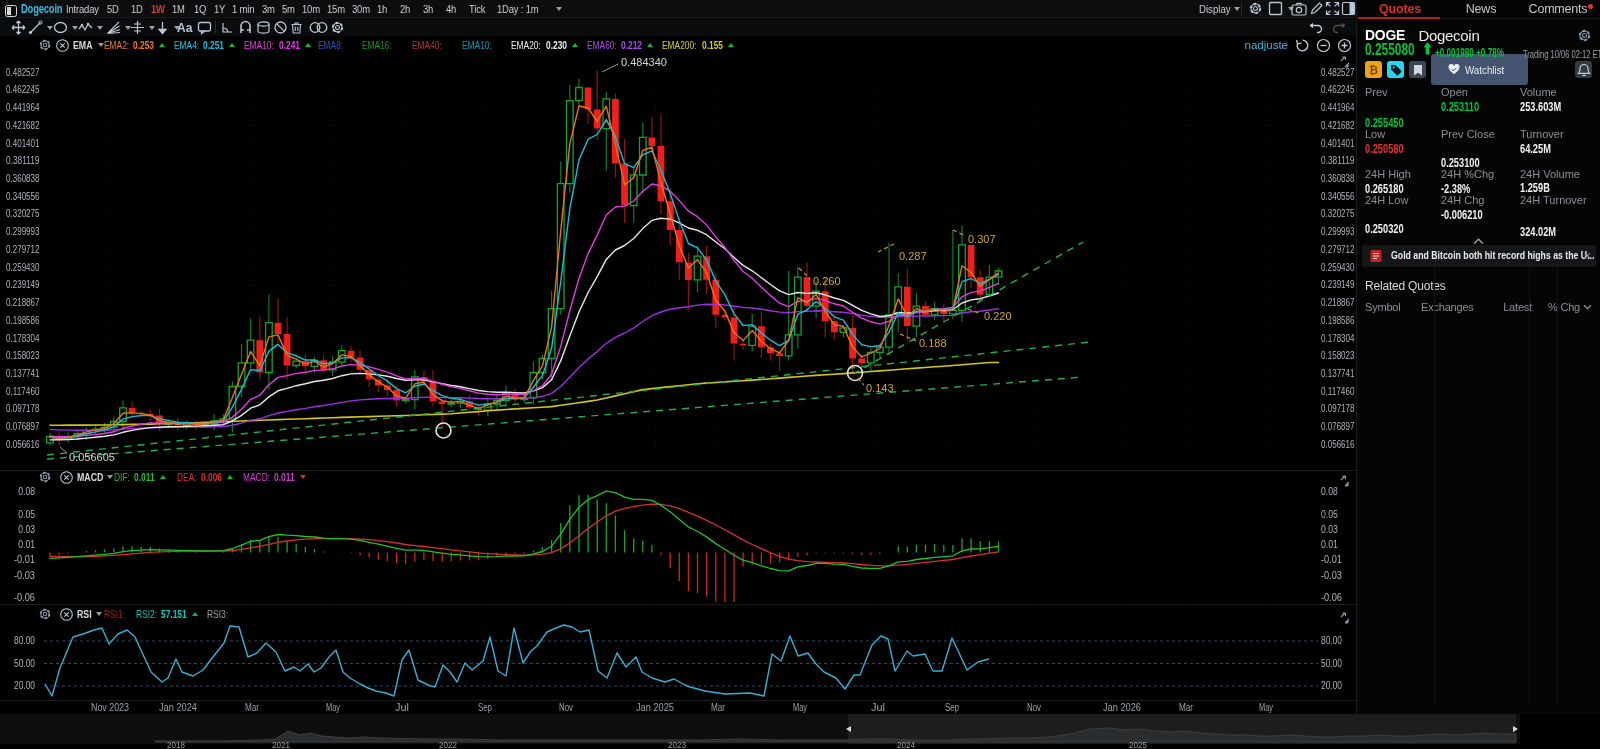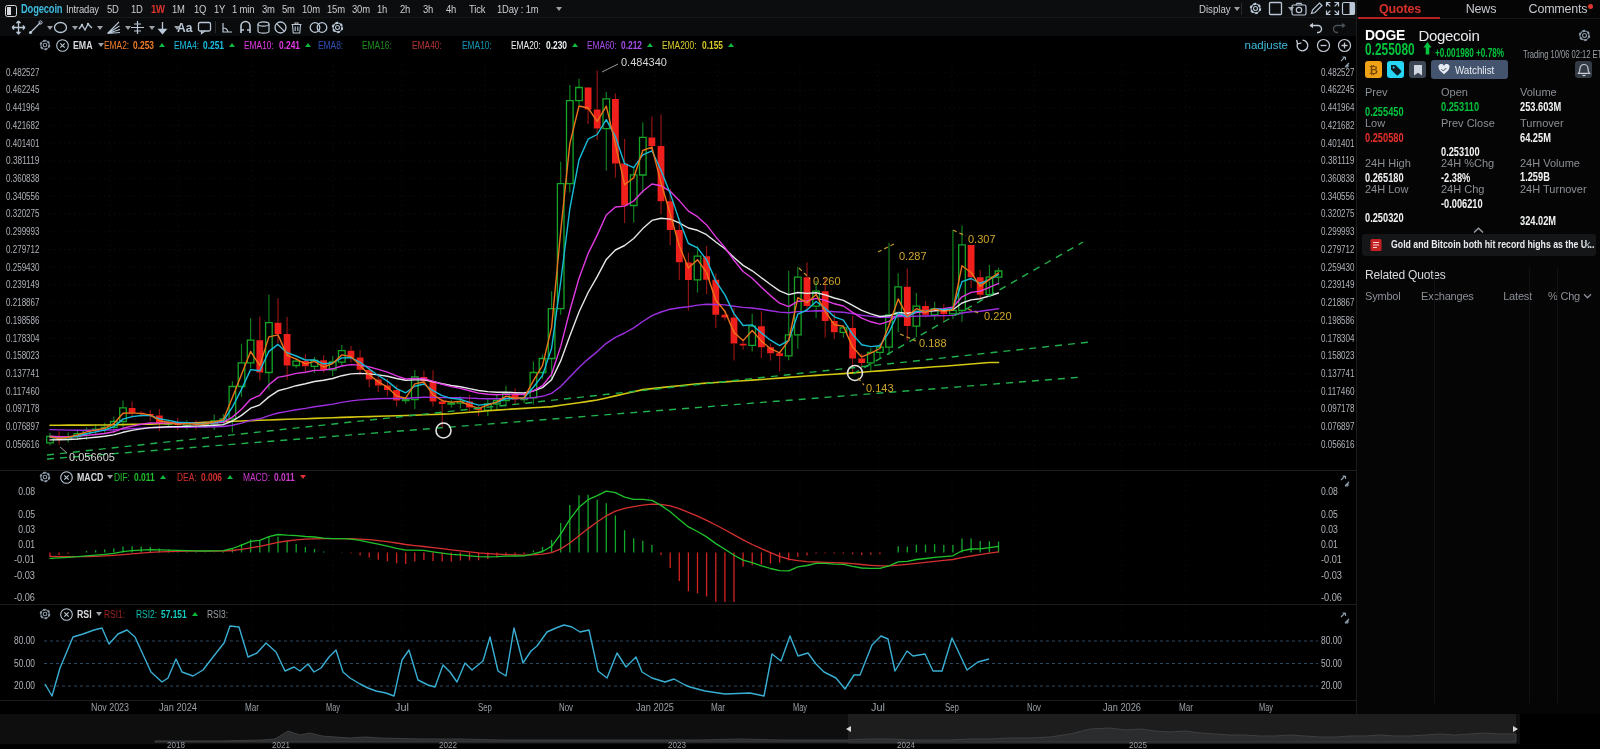--- a/index.html
+++ b/index.html
@@ -517,37 +517,37 @@
         <svg width="12" height="12" viewBox="0 0 12 12" style="">
           <path d="M1 5.5V1h4.5L11 6.5a1.2 1.2 0 0 1 0 1.7L8.2 11a1.2 1.2 0 0 1-1.7 0Z" fill="#0b1b22"></path>
           <circle cx="3.6" cy="3.6" r="1" fill="#29d3f2"></circle>
         </svg>
       </span>
 <span style="width:17px;height:17px;border-radius:3px;background:#3c4654;display:inline-flex;align-items:center;justify-content:center;margin-left:5px">
         <svg width="10" height="12" viewBox="0 0 10 12" style="">
           <path d="M1 1h8v10.5L5 8.8 1 11.5Z" fill="#cfd6df"></path>
         </svg>
       </span>
-<span style="height:19px;border-radius:3px;background:#44546e;display:inline-flex;align-items:center;padding:0 7px;margin-left:5px;color:#e8ecf2;font-size:11.5px">
+<span style="height:31px;border-radius:3px;background:#44546e;display:inline-flex;align-items:center;padding:0 17px;margin-left:5px;color:#e8ecf2;font-size:11.5px">
         <svg width="12" height="11" viewBox="0 0 12 11" style="">
           <path d="M6 10.2C2.7 7.8.6 5.8.6 3.6A2.8 2.8 0 0 1 6 2a2.8 2.8 0 0 1 5.4 1.6c0 2.2-2.1 4.2-5.4 6.6Z" fill="#e7ecf2"></path>
           <path d="M3.5 5.2l1.8 1.8 3-3" stroke="#44546e" stroke-width="1" fill="none"></path>
         </svg>
         <span style="margin-left:5px;transform:scaleX(0.85);transform-origin:0 50%;display:inline-block">Watchlist</span>
       </span>
 <span style="width:17px;height:17px;border-radius:3px;background:#333a44;display:inline-flex;align-items:center;justify-content:center;margin-left:auto">
         <svg width="14" height="14" viewBox="0 0 14 14" style="">
           <path d="M7 1.5a4 4 0 0 1 4 4c0 3 .8 4 1.5 4.8H1.5C2.2 9.5 3 8.5 3 5.5a4 4 0 0 1 4-4ZM5.7 11.8a1.4 1.4 0 0 0 2.6 0" fill="none" stroke="#c6cdd4" stroke-width="1.2"></path>
         </svg>
       </span>
 </div>
 <div style="display:grid;grid-template-columns:76px 79px 81px;margin:9px 0 0 8px;row-gap:1px">
 <div style="overflow:visible">
         <div class="gridlab">Prev</div>
-        <div style="margin-top:6px;height:13px;line-height:13px"><span style="display:inline-block;color:#00c53c;font-size:12.5px;font-weight:bold;transform:scaleX(0.74);transform-origin:0 50%;white-space:nowrap">0.255450</span></div>
+        <div style="margin-top:17px;height:13px;line-height:13px"><span style="display:inline-block;color:#00c53c;font-size:12.5px;font-weight:bold;transform:scaleX(0.74);transform-origin:0 50%;white-space:nowrap">0.255450</span></div>
       </div>
       <div style="overflow:visible">
         <div class="gridlab">Open</div>
         <div style="margin-top:1px;height:13px;line-height:13px"><span style="display:inline-block;color:#00c53c;font-size:12.5px;font-weight:bold;transform:scaleX(0.74);transform-origin:0 50%;white-space:nowrap">0.253110</span></div>
       </div>
       <div style="overflow:visible">
         <div class="gridlab">Volume</div>
         <div style="margin-top:1px;height:13px;line-height:13px"><span style="display:inline-block;color:#f2f3f4;font-size:12.5px;font-weight:bold;transform:scaleX(0.74);transform-origin:0 50%;white-space:nowrap">253.603M</span></div>
       </div>
 <div style="overflow:visible">

